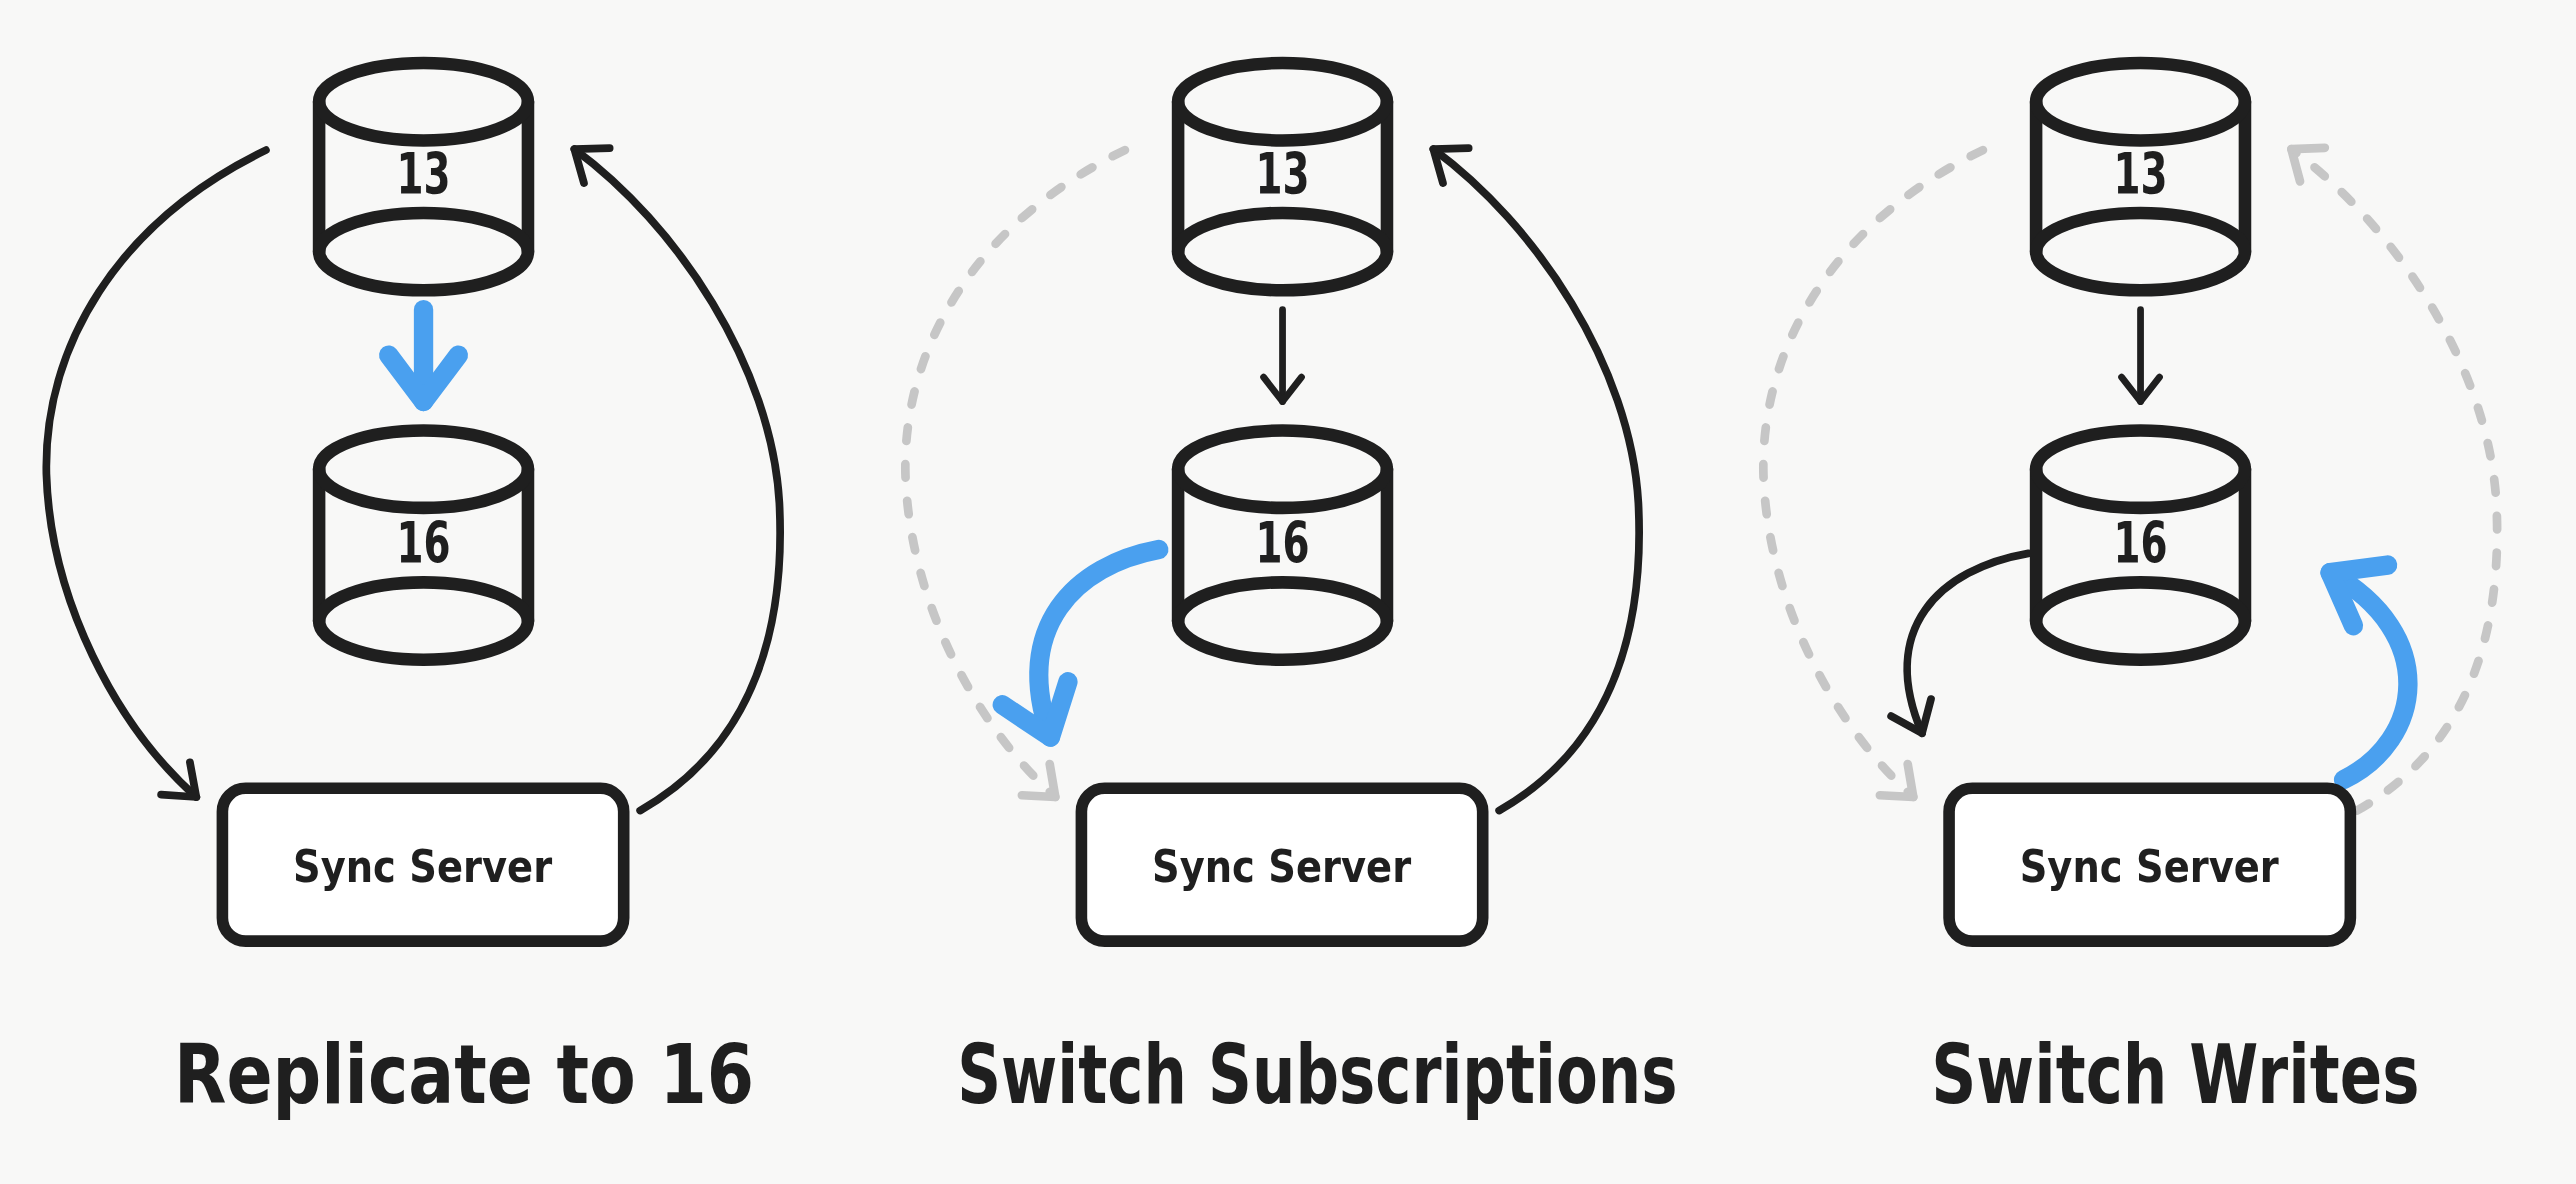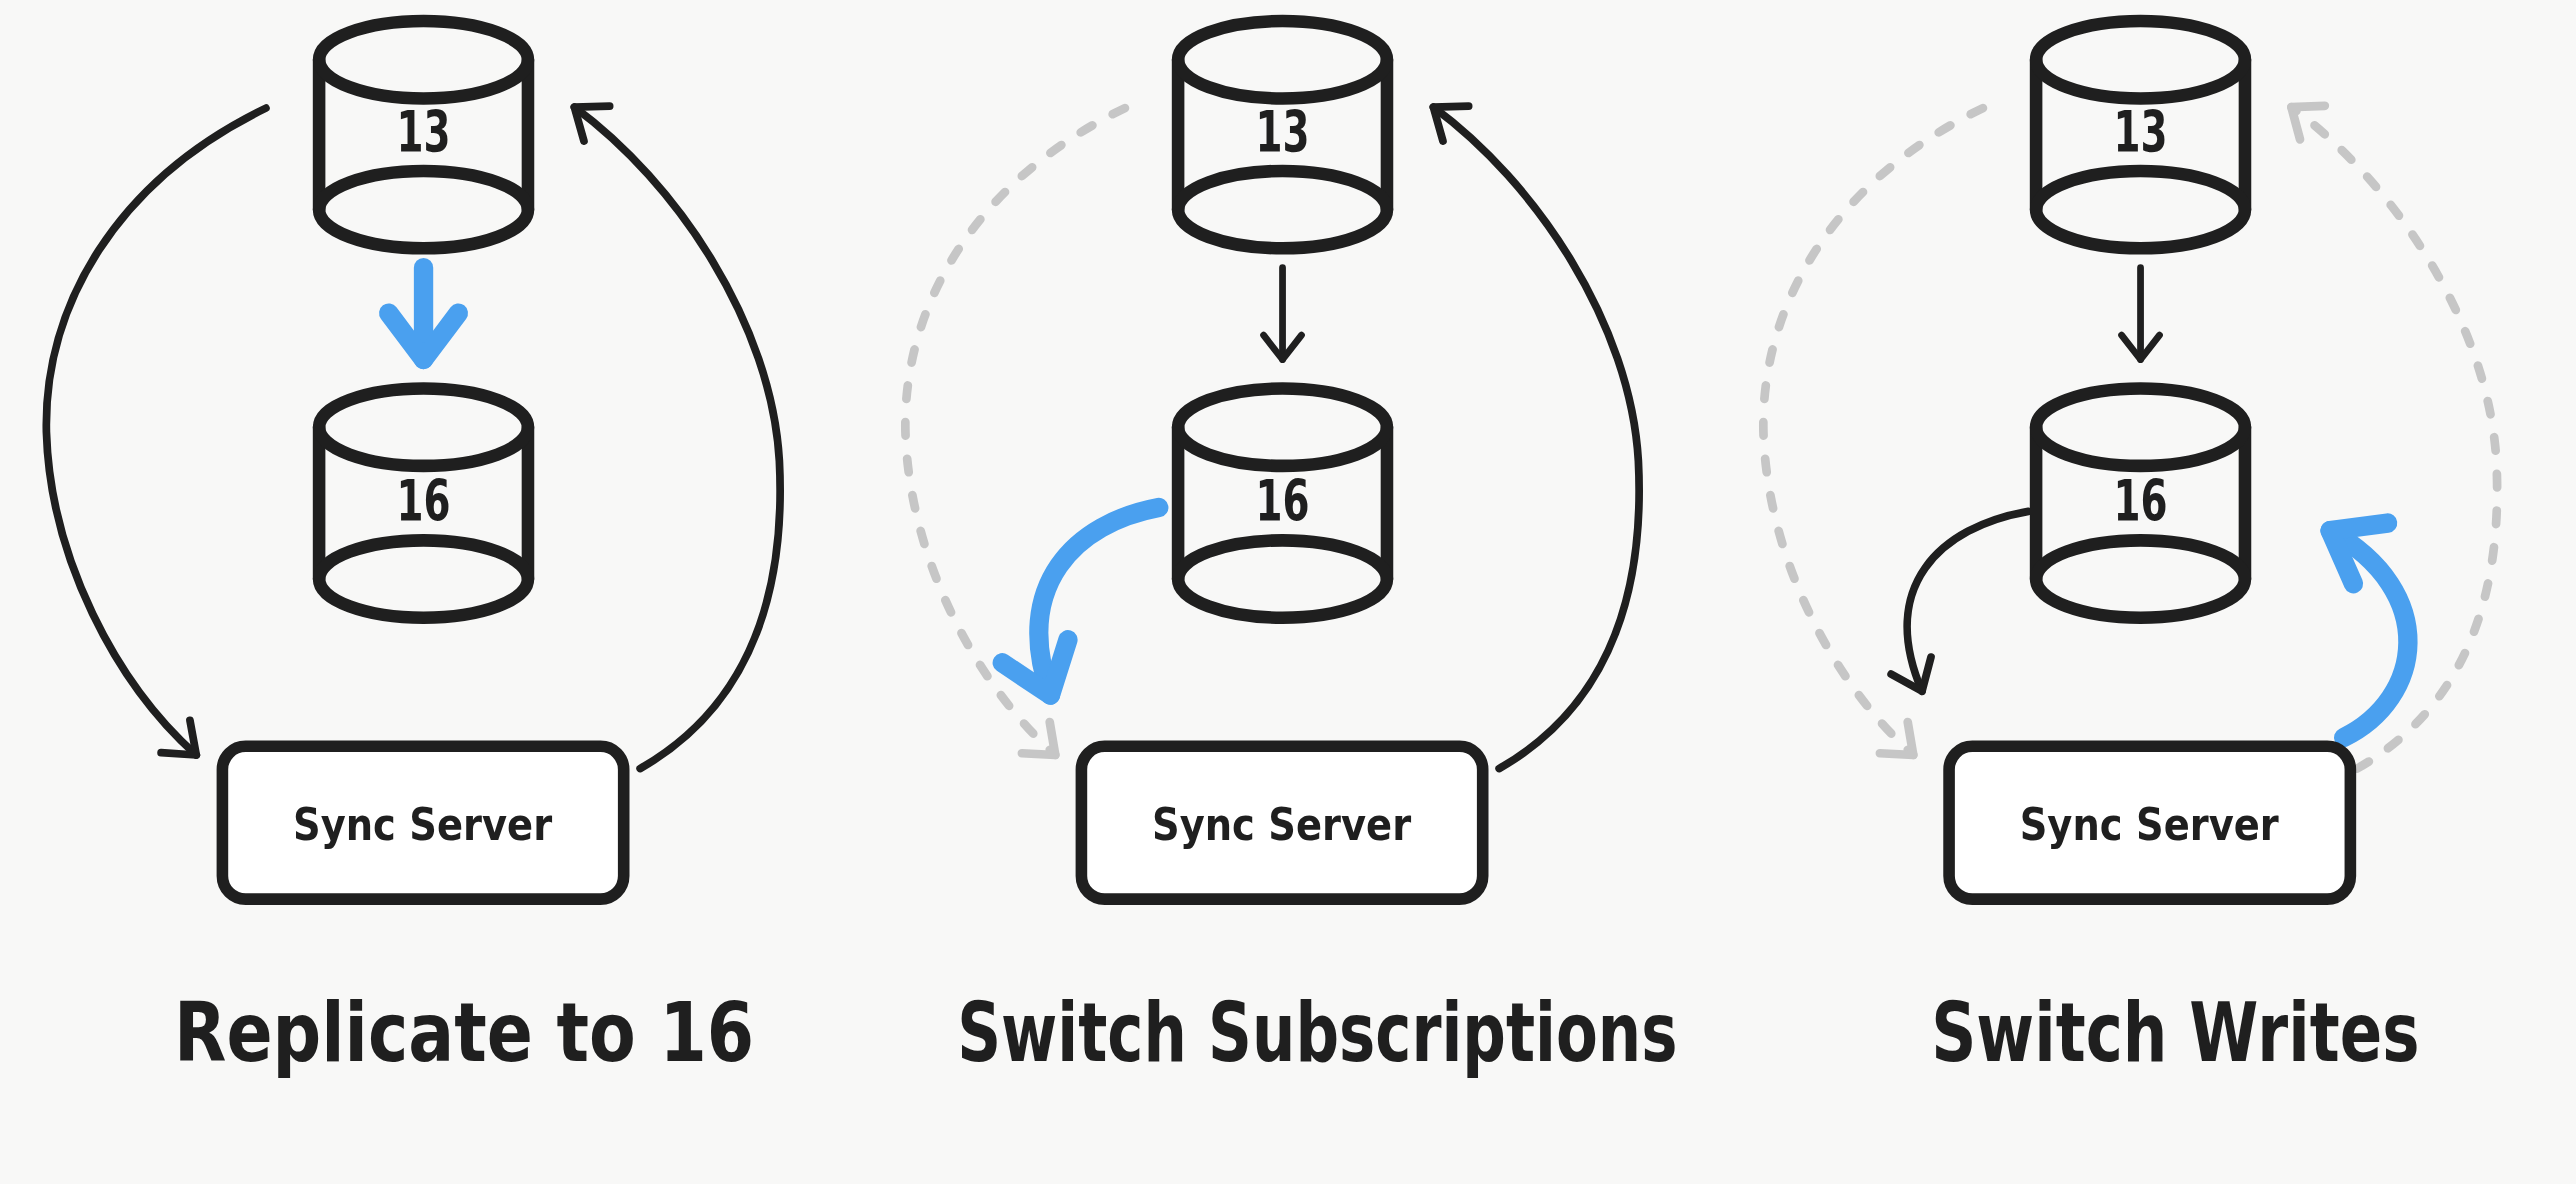--- a/index.html
+++ b/index.html
@@ -4,21 +4,21 @@
 <style>
   :root{
     --bg:#f8f8f7; --ink:#1f1f1f; --accent:#4aa0ef; --muted:#c6c6c6; --server_fill:#ffffff;
   }
   html,body{margin:0;padding:0;}
   body{
     width:2576px;height:1185px;background:var(--bg);
     font-family:"DejaVu Sans","Liberation Sans",sans-serif;
     overflow:hidden;
   }
-  .canvas{display:flex;width:2576px;height:1100px;align-items:center;}
+  .canvas{display:flex;width:2576px;height:1100px;}
   .panel-svg{width:859px;height:1185px;display:block;}
 
   
   .flow{fill:none;stroke-linecap:round;stroke-linejoin:round;}
   [data-style="ink"]{stroke:var(--ink);stroke-width:8;marker-end:url(#m-ink);}
   .mid[data-style="ink"]{stroke-width:7;}
   [data-style="muted"]{stroke:var(--muted);stroke-width:9;stroke-dasharray:14 24;marker-end:url(#m-muted);}
   [data-style="accent"]{stroke:var(--accent);stroke-width:20;marker-end:url(#m-accent);}
 
   .shape{fill:none;stroke:var(--ink);stroke-width:13;stroke-linecap:round;}

